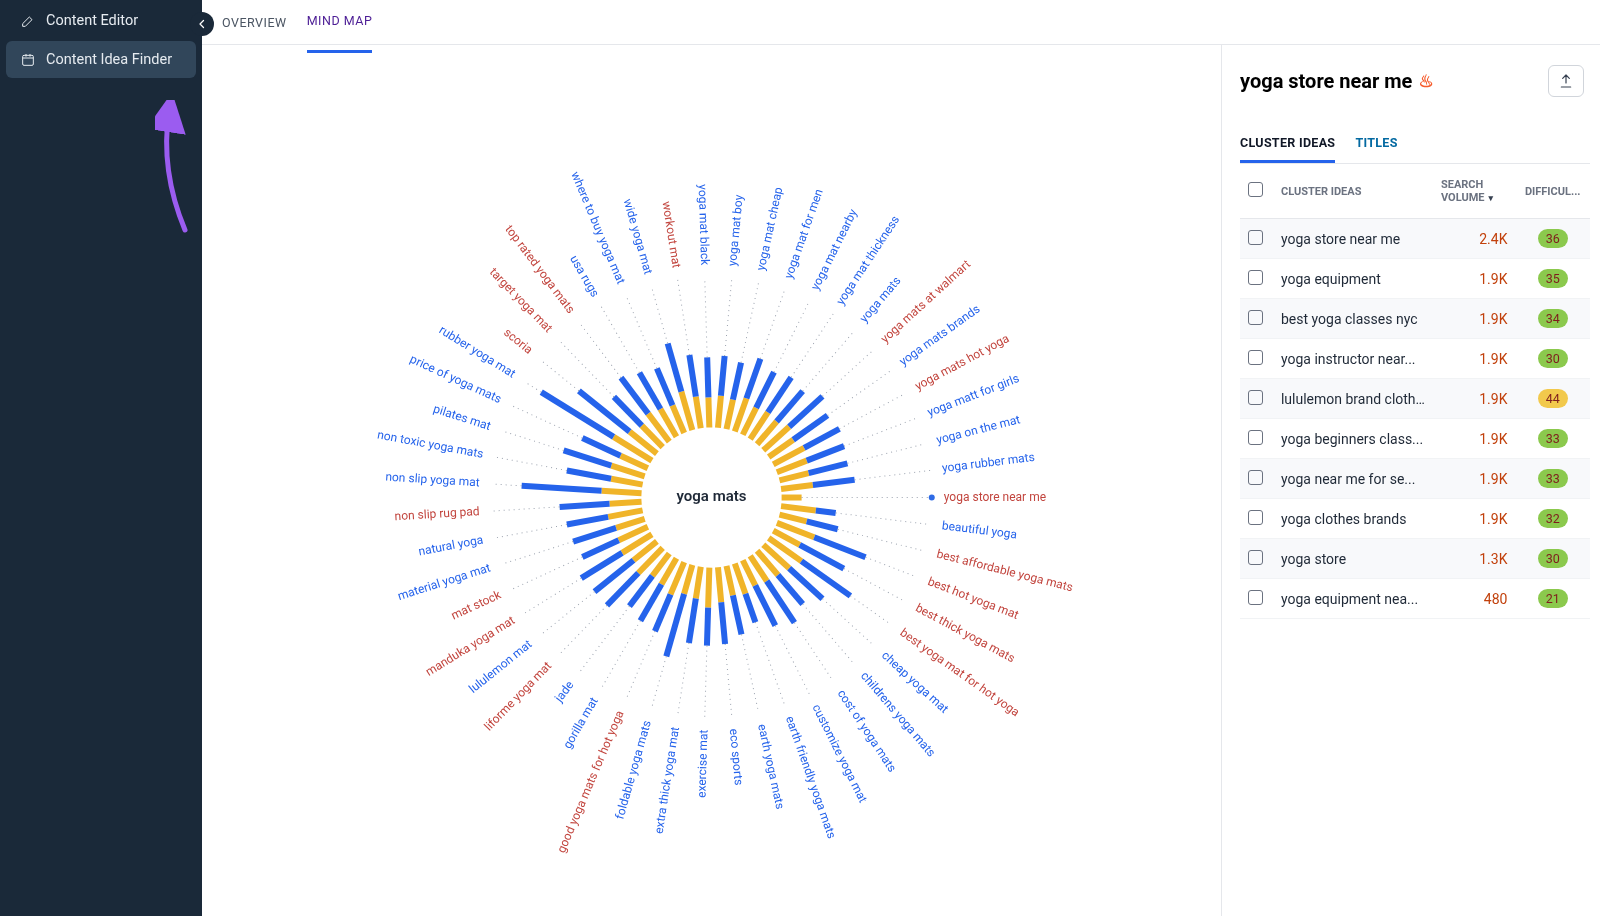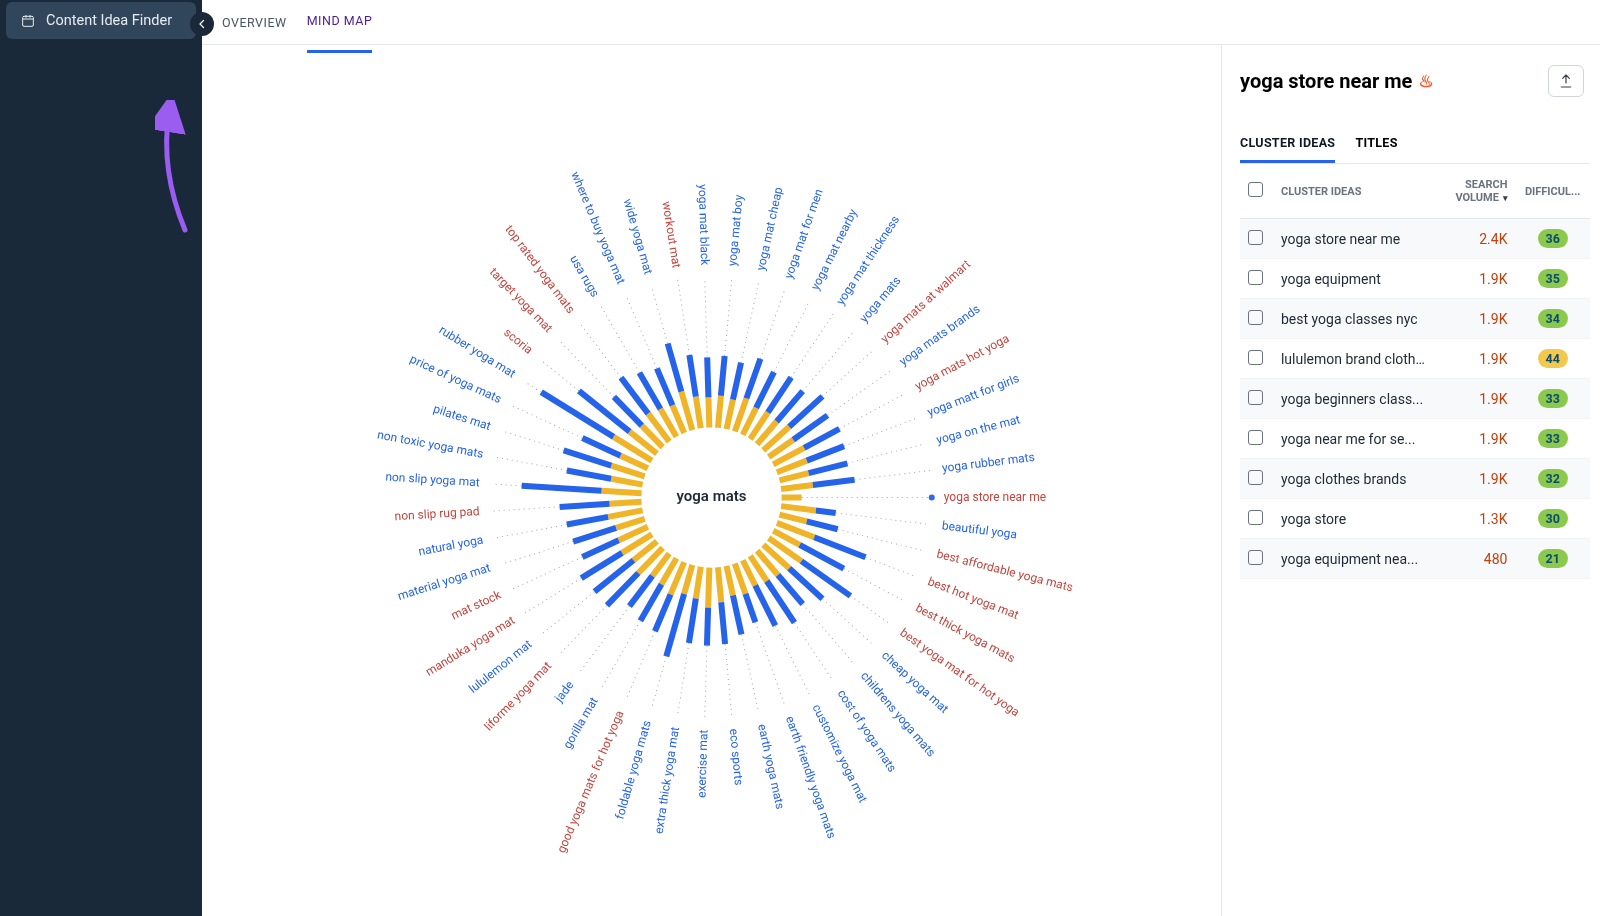--- a/index.html
+++ b/index.html
@@ -40,50 +40,56 @@
 
   
   .panel { width: 379px; border-left: 1px solid #e5e7eb; padding: 20px 10px 10px 18px; display: flex; flex-direction: column; }
   .panel-head { display: flex; align-items: center; justify-content: space-between; margin-bottom: 28px; padding-right: 6px; }
   .panel-title { font-size: 20px; font-weight: 700; display: flex; align-items: center; gap: 6px; }
   .fire { color: #f65c2c; font-size: 17px; }
   .export-btn { width: 36px; height: 32px; border: 1px solid #d1d5db; border-radius: 6px; background: #fff; display: flex; align-items: center; justify-content: center; cursor: pointer; }
   .export-btn svg { width: 16px; height: 16px; fill: none; stroke: #374151; stroke-width: 1.8; }
 
   .subtabsrow { display: flex; gap: 20px; border-bottom: 1px solid #e5e7eb; margin-bottom: 0; }
-  .subtab { font-size: 12.5px; font-weight: 700; letter-spacing: 0.3px; padding: 10px 0; cursor: pointer; color: #000000; }
+  .subtab { font-size: 12.5px; font-weight: 700; letter-spacing: 0.3px; padding: 10px 0; cursor: pointer; color: #0369a1; }
   .subtab.active { color: #111827; border-bottom: 3px solid #2563eb; }
 
   .table { width: 100%; border-collapse: separate; border-spacing: 0; }
   .th-row { }
   .th { font-size: 11px; font-weight: 700; color: #6b7280; text-align: left; padding: 14px 8px; border-bottom: 1px solid #e5e7eb; }
-  .th.sv { text-align: right; }
+  .th.sv { text-align: left; }
   .th.diff { text-align: center; }
   .th-check { width: 34px; }
   .th .sort { font-size: 9px; margin-left: 4px; color: #374151; }
 
   .row { height: 40px; }
   .row td { border-bottom: 1px solid #f1f3f5; padding: 0 8px; font-size: 14px; }
   .row:nth-child(odd) td { background: #f8f9fb; }
   .cell-name { max-width: 160px; white-space: nowrap; overflow: hidden; text-overflow: ellipsis; color: #1f2937; }
   .cell-sv { text-align: right; color: #c2410c; width: 90px; }
   .cell-diff { text-align: center; width: 76px; }
   .checkbox { width: 15px; height: 15px; border: 1.5px solid #6b7280; border-radius: 3px; display: inline-block; cursor: pointer; }
-  .pill { display: inline-block; min-width: 30px; padding: 2px 8px; border-radius: 11px; font-size: 12.5px; font-weight: 700; color: #0c4a6e; text-align: center; }
+  .pill { display: inline-block; min-width: 30px; padding: 2px 8px; border-radius: 11px; font-size: 12.5px; font-weight: 400; color: #7f1d1d; text-align: center; }
   .pill.green { background: #8bc94d; }
   .pill.yellow { background: #f2c94c; }
 </style>
 </head>
 <body>
 
 <aside class="sidebar">
   <div class="collapse-btn">
     <svg viewBox="0 0 24 24">
         <path d="M15 5l-7 7 7 7" stroke="#fff" stroke-width="2.5" fill="none" stroke-linecap="round" stroke-linejoin="round"></path>
       </svg>
+  </div>
+  <div class="nav-item">
+    <svg viewBox="0 0 24 24">
+        <path d="M4 20h4l10-10-4-4L4 16v4z"></path>
+      </svg>
+    <span>Content Editor</span>
   </div>
   <div class="nav-item active">
     <svg viewBox="0 0 24 24">
         <rect x="4" y="5" width="16" height="15" rx="2"></rect>
         <path d="M4 9h16M9 3v4M15 3v4"></path>
       </svg>
     <span>Content Idea Finder</span>
   </div>
 </aside>
 
@@ -356,20 +362,26 @@
               <td class="cell-diff"><span class="pill green">35</span></td>
             </tr>
             <tr class="row">
               <td><span class="checkbox"></span></td>
               <td class="cell-name">best yoga classes nyc</td>
               <td class="cell-sv">1.9K</td>
               <td class="cell-diff"><span class="pill green">34</span></td>
             </tr>
             <tr class="row">
               <td><span class="checkbox"></span></td>
+              <td class="cell-name">yoga instructor near...</td>
+              <td class="cell-sv">1.9K</td>
+              <td class="cell-diff"><span class="pill green">30</span></td>
+            </tr>
+            <tr class="row">
+              <td><span class="checkbox"></span></td>
               <td class="cell-name">lululemon brand clothi...</td>
               <td class="cell-sv">1.9K</td>
               <td class="cell-diff"><span class="pill yellow">44</span></td>
             </tr>
             <tr class="row">
               <td><span class="checkbox"></span></td>
               <td class="cell-name">yoga beginners class...</td>
               <td class="cell-sv">1.9K</td>
               <td class="cell-diff"><span class="pill green">33</span></td>
             </tr>

